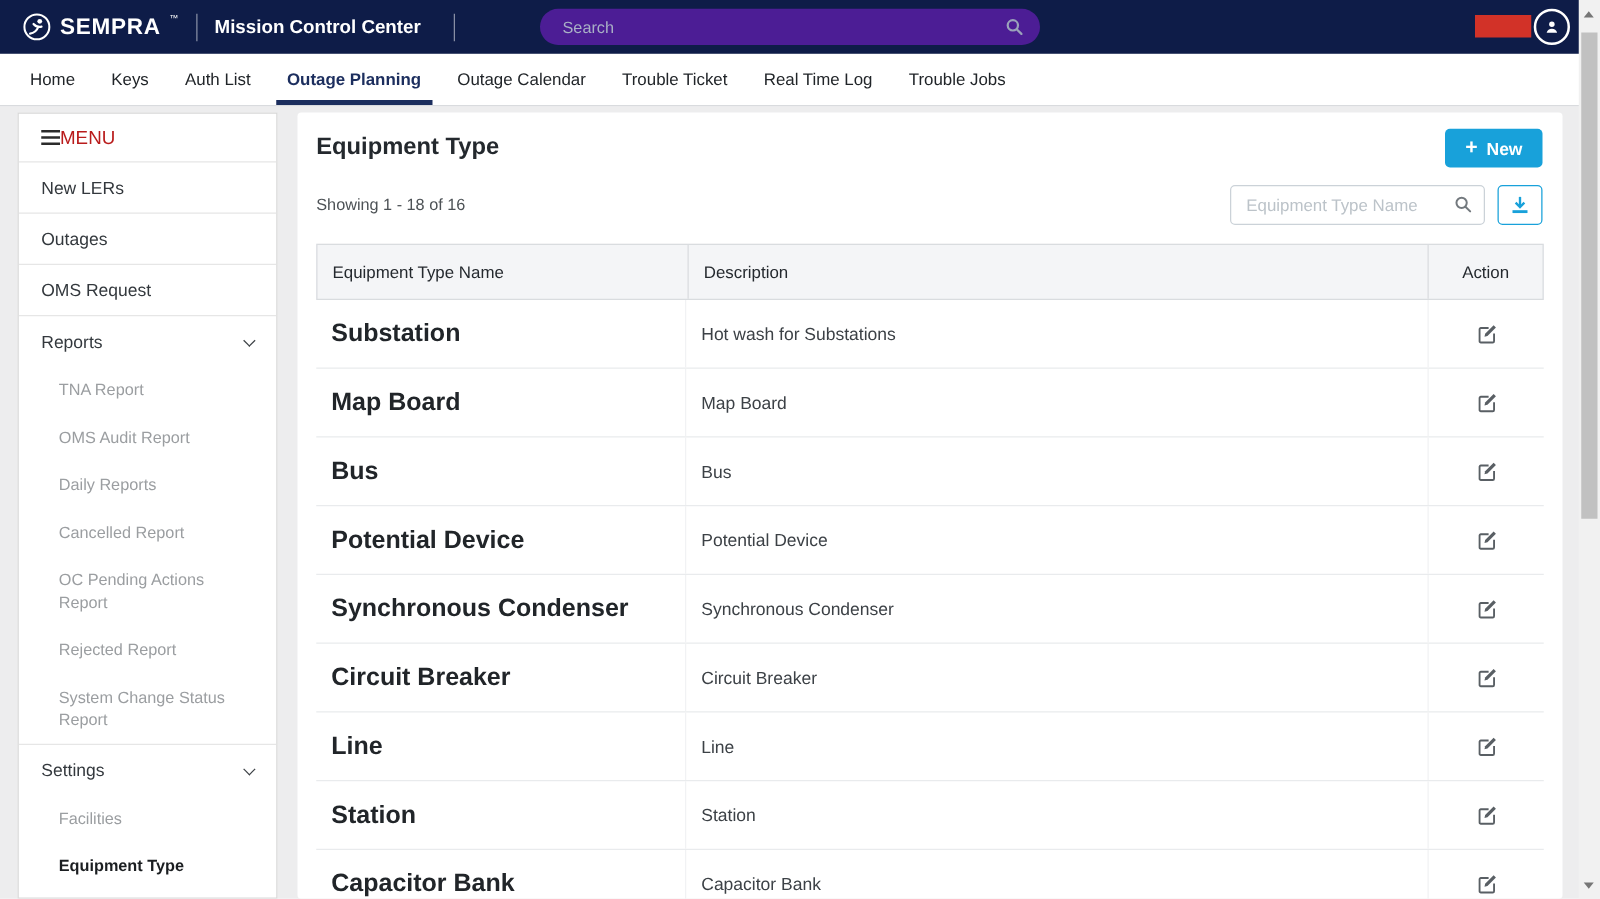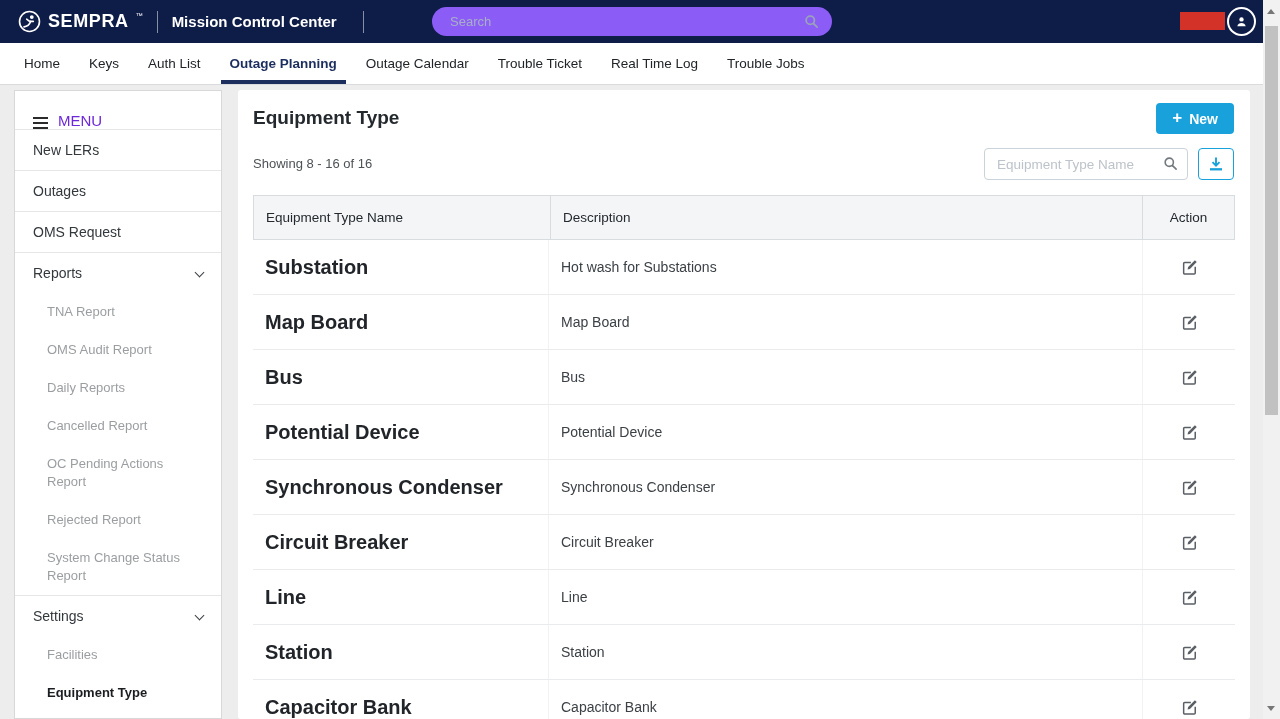--- a/index.html
+++ b/index.html
@@ -8,34 +8,34 @@
 
   
   .header { position:absolute; top:0; left:0; width:1280px; height:43px; background:#0e1c48; display:flex; align-items:center; z-index:5; }
   .brand { display:flex; align-items:center; margin-left:18px; gap:7px; }
   .brand-name { color:#fff; font-size:18px; font-weight:bold; letter-spacing:.6px; }
   .brand-tm { color:#fff; font-size:7px; vertical-align:top; position:relative; top:-6px; }
   .hdr-divider { width:1px; height:22px; background:rgba(255,255,255,.5); margin:0 14px; }
   .app-title { color:#fff; font-size:15px; font-weight:bold; }
   .hdr-divider2 { width:1px; height:22px; background:rgba(255,255,255,.5); margin-left:26px; }
   .hsearch-wrap { position:absolute; left:432px; top:7px; width:400px; height:29px; }
-  .hsearch { width:100%; height:100%; background:#8b5cf6; border:none; border-radius:15px; color:#d6dae6; font-size:13px; padding:0 34px 0 18px; outline:none; font-family:"Liberation Sans",sans-serif; }
+  .hsearch { width:100%; height:100%; background:#4c1d95; border:none; border-radius:15px; color:#d6dae6; font-size:13px; padding:0 34px 0 18px; outline:none; font-family:"Liberation Sans",sans-serif; }
   .hsearch::placeholder { color:#a9b0c6; }
   .hsearch-icon { position:absolute; right:13px; top:7px; width:15px; height:15px; color:#9aa2ba; }
   .redacted { position:absolute; left:1180px; top:12px; width:45px; height:18px; background:#d23228; }
   .avatar { position:absolute; left:1227px; top:7px; width:29px; height:29px; border:2px solid #fff; border-radius:50%; display:flex; align-items:center; justify-content:center; cursor:pointer; }
 
   
   .navbar { position:absolute; top:43px; left:0; width:1280px; height:42px; background:#fff; border-bottom:1px solid #d9dbde; display:flex; align-items:stretch; padding-left:15px; z-index:4; }
   .tab { display:flex; align-items:center; padding:0 9px; margin-right:11px; font-size:13.5px; color:#212529; border-top:4px solid transparent; border-bottom:4px solid transparent; white-space:nowrap; cursor:pointer; }
   .tab.active { color:#1c2e5e; font-weight:bold; border-bottom-color:#1c2e5e; }
 
   
   .sidebar { position:absolute; left:14px; top:90px; width:208px; height:629px; background:#fff; border:1px solid #d8d8d8; overflow:hidden; }
-  .menu-row { height:38px; display:flex; align-items:flex-end; gap:10px; padding:0 18px; font-size:15px; color:#6d28d9; cursor:pointer; }
+  .menu-row { height:38px; display:flex; align-items:center; padding:0 18px; font-size:15px; color:#b91c1c; cursor:pointer; }
   .hamb { width:15px; height:12px; background:
       linear-gradient(#2b2b2b,#2b2b2b) 0 0/15px 2px no-repeat,
       linear-gradient(#2b2b2b,#2b2b2b) 0 5px/15px 2px no-repeat,
       linear-gradient(#2b2b2b,#2b2b2b) 0 10px/15px 2px no-repeat; }
   .side-item { position:relative; padding:11px 18px; font-size:14px; color:#33383d; border-top:1px solid #e6e6e6; line-height:18px; cursor:pointer; }
   .side-item.t-sub { padding-left:32px; border-top:none; color:#9b9ea1; font-size:13px; padding-top:10px; padding-bottom:10px; }
   .side-item.t-sub.active { color:#1b1e21; font-weight:bold; }
   .side-item .chev { display:none; position:absolute; right:18px; top:16px; width:7px; height:7px; border-right:1.8px solid #3c4045; border-bottom:1.8px solid #3c4045; transform:rotate(45deg); }
   .side-item.expandable .chev { display:block; }
 
@@ -232,21 +232,21 @@
 </div>
 
 <div class="main">
   <div class="page-title">Equipment Type</div>
 
   <button class="new-btn">
     <span class="plus">+</span>
     <span>New</span>
   </button>
 
-  <div class="showing">Showing 8 - 16 of 16</div>
+  <div class="showing">Showing 1 - 18 of 16</div>
 
   <div class="filter-wrap">
     <input class="filter-input" type="text" placeholder="Equipment Type Name" style="">
     <span class="filter-icon">
       <svg viewBox="0 0 16 16" width="15" height="15">
         <circle cx="6.7" cy="6.7" r="4.4" fill="none" stroke="currentColor" stroke-width="1.7"></circle>
         <path d="M10.2 10.2L14 14" stroke="currentColor" stroke-width="1.7" stroke-linecap="round"></path>
       </svg>
     </span>
   </div>

